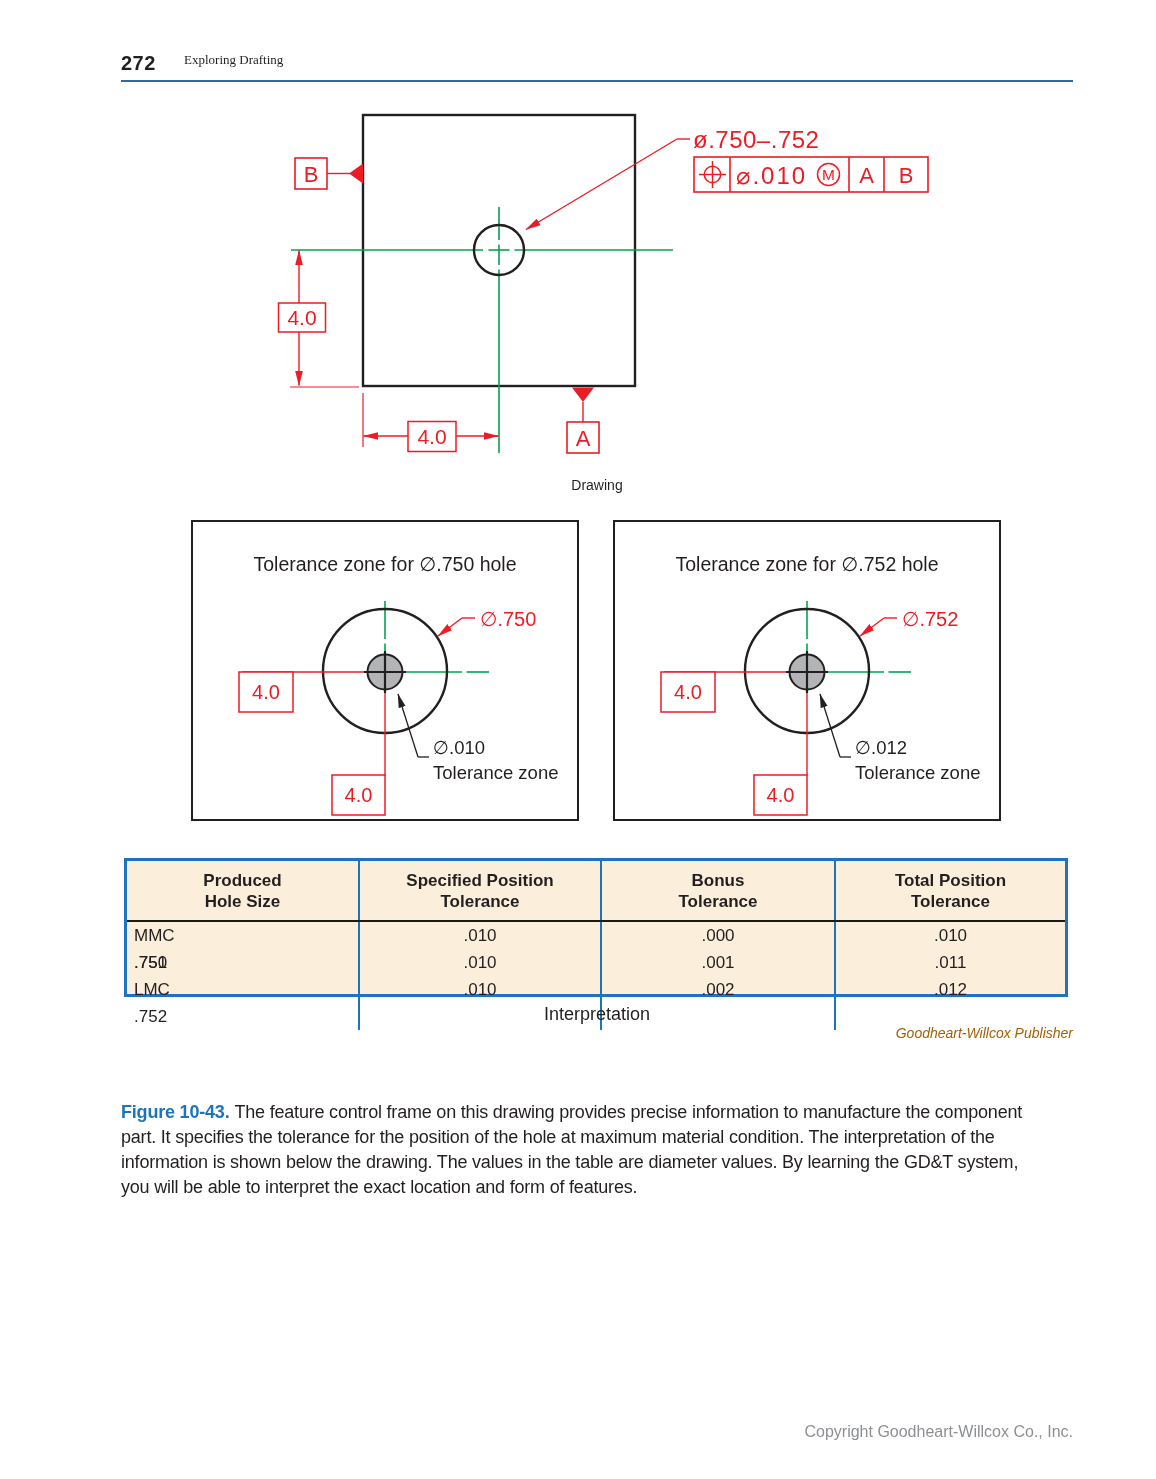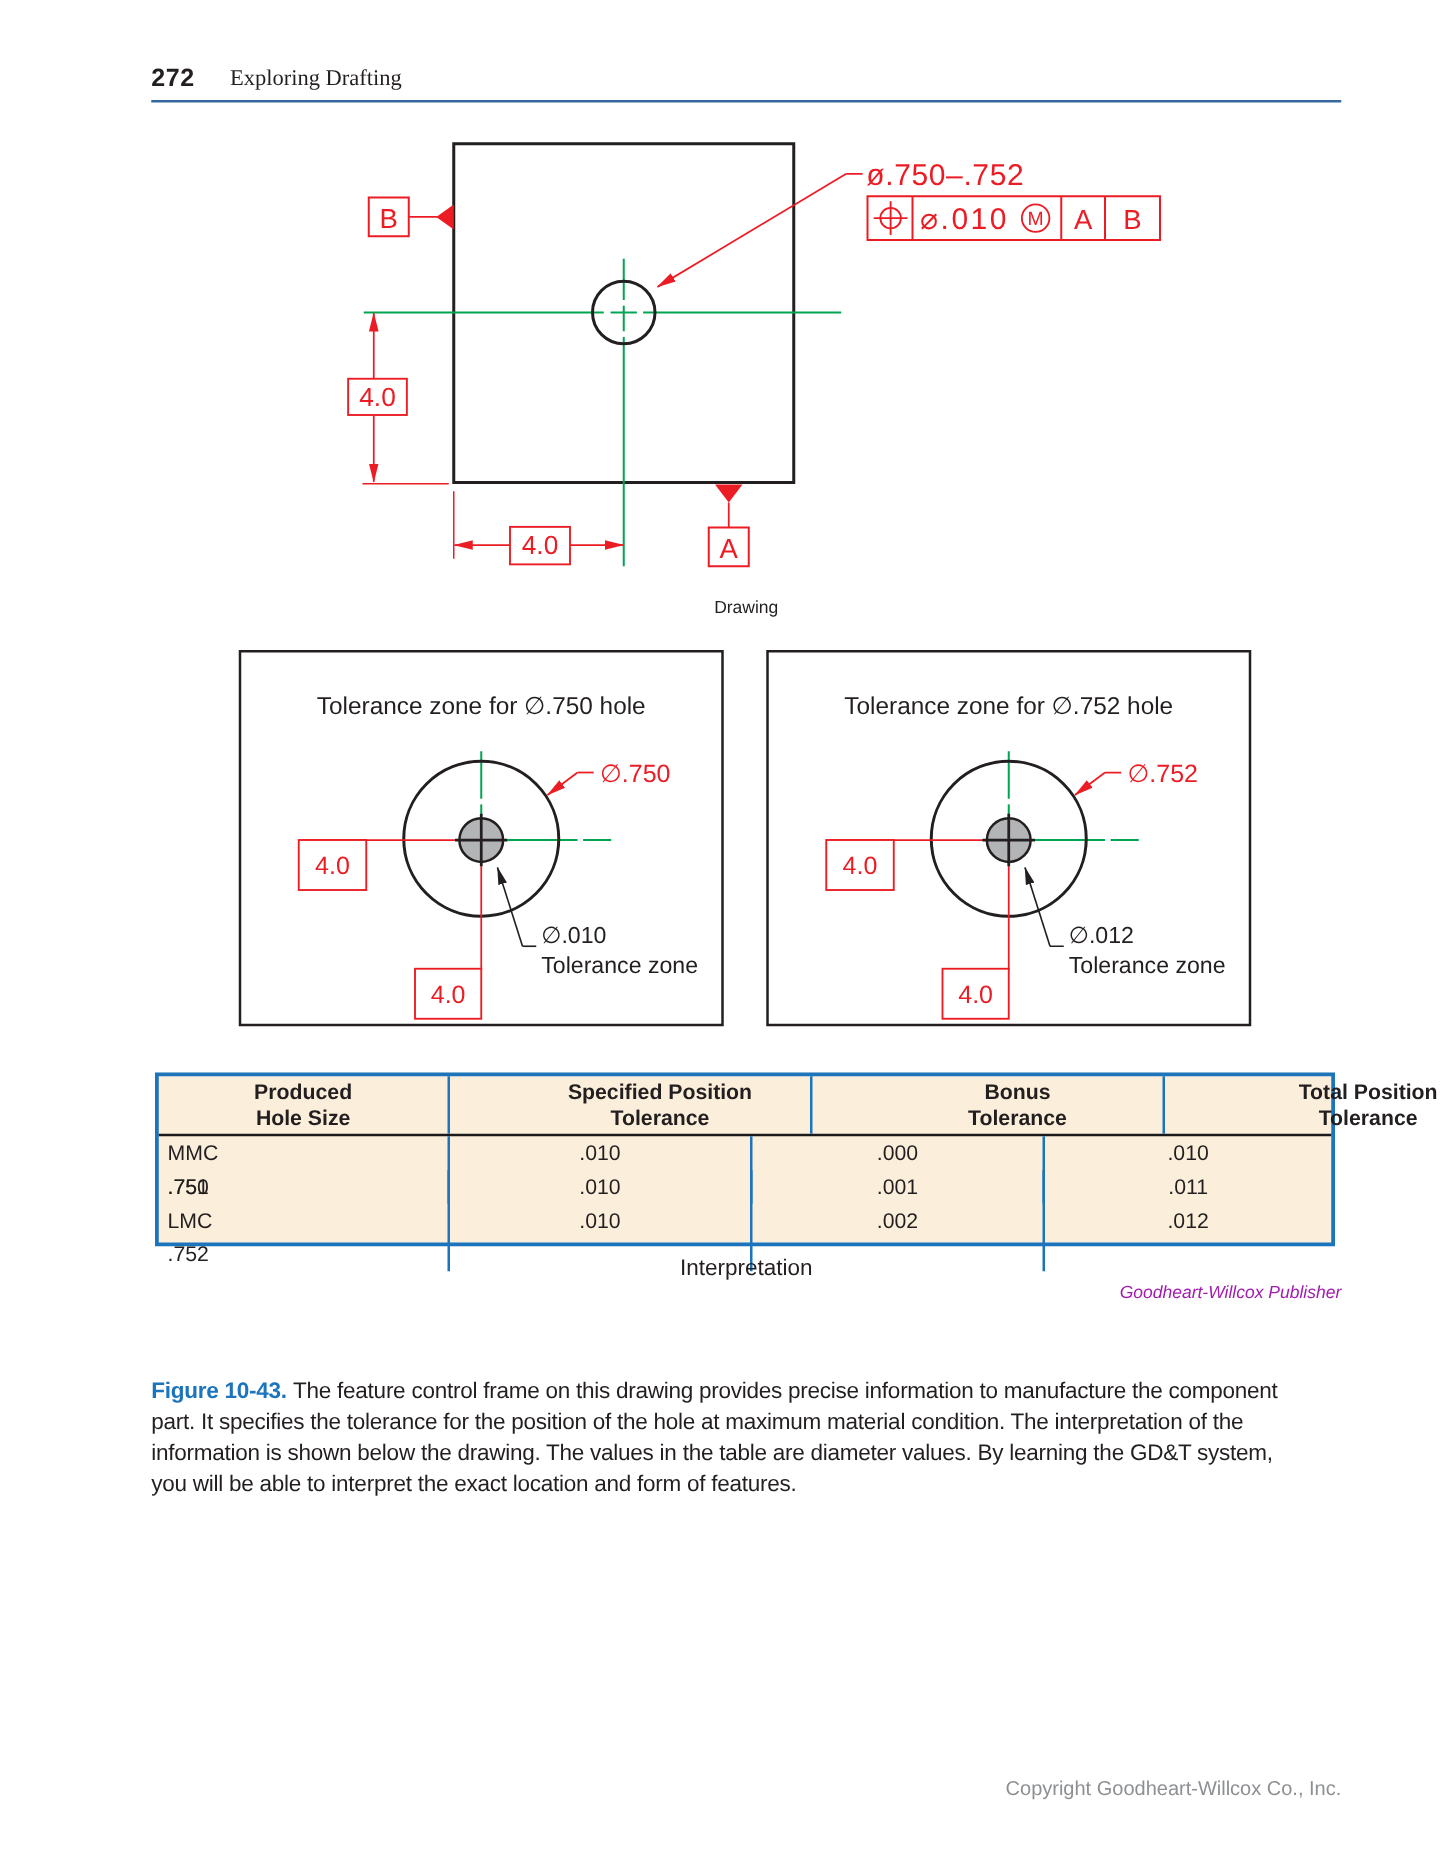--- a/index.html
+++ b/index.html
@@ -2,37 +2,37 @@
 <html><head>
 <meta charset="utf-8">
 <style>
   html,body{margin:0;padding:0;background:#ffffff;}
   .page{position:relative;width:1156px;height:1479px;background:#fff;overflow:hidden;
         font-family:"Liberation Sans","DejaVu Sans",sans-serif;color:#231f20;margin-left:36px;}
   .abs{position:absolute;}
 
   
   .pg-num{left:85px;top:52px;font-size:20px;font-weight:bold;letter-spacing:.5px;}
-  .book-title{left:148px;top:52px;font-size:18px;font-family:"Liberation Serif","DejaVu Serif",serif;}
+  .book-title{left:148px;top:52px;font-size:13px;font-family:"Liberation Serif","DejaVu Serif",serif;}
   .head-rule{left:85px;top:80px;width:952px;height:2px;background:#36699f;}
 
   
   .center-cap{left:0;top:477px;width:1122px;text-align:center;font-size:14px;}
   .interp-cap{left:0;top:1004px;width:1122px;text-align:center;font-size:18px;}
-  .credit{right:119px;top:1025px;font-size:14px;font-style:italic;color:#a21caf;}
+  .credit{right:119px;top:1025px;font-size:14px;font-style:italic;color:#a16207;}
   .footer{right:119px;top:1423px;font-size:16px;color:#8d8f92;}
 
   
   .figcap{left:85px;top:1082px;width:905px;font-size:18px;line-height:25px;letter-spacing:-0.2px;color:#231f20;}
   .figcap .lbl{color:#1c75bc;font-weight:bold;margin-right:5px;}
 
   
   .gdtable{left:88px;top:858px;width:944px;height:139px;border:3px solid #1c75bc;background:#fbeedb;box-sizing:border-box;}
   .trow{display:grid;grid-template-columns:233px 242px 234px 229px;}
-  .thead{height:48px;border-bottom:2.5px solid #1a1a1a;box-sizing:border-box;gap:48px;}
+  .thead{height:61px;border-bottom:2.5px solid #1a1a1a;box-sizing:border-box;}
   .thead .cell{display:flex;flex-direction:column;justify-content:center;align-items:center;
                font-weight:bold;font-size:17px;line-height:21px;text-align:center;}
   .tdata{height:27px;}
   .tdata .cell{font-size:17px;line-height:27px;text-align:center;}
   .cell{box-sizing:border-box;flex-direction:column;}
   .cell.vsep{border-right:2px solid #1c75bc;}
   .tdata .c0{display:flex;text-align:left;padding-left:7px;}
   .tdata .c0 .cond{display:inline-block;width:48px;}
 </style>
 </head>

